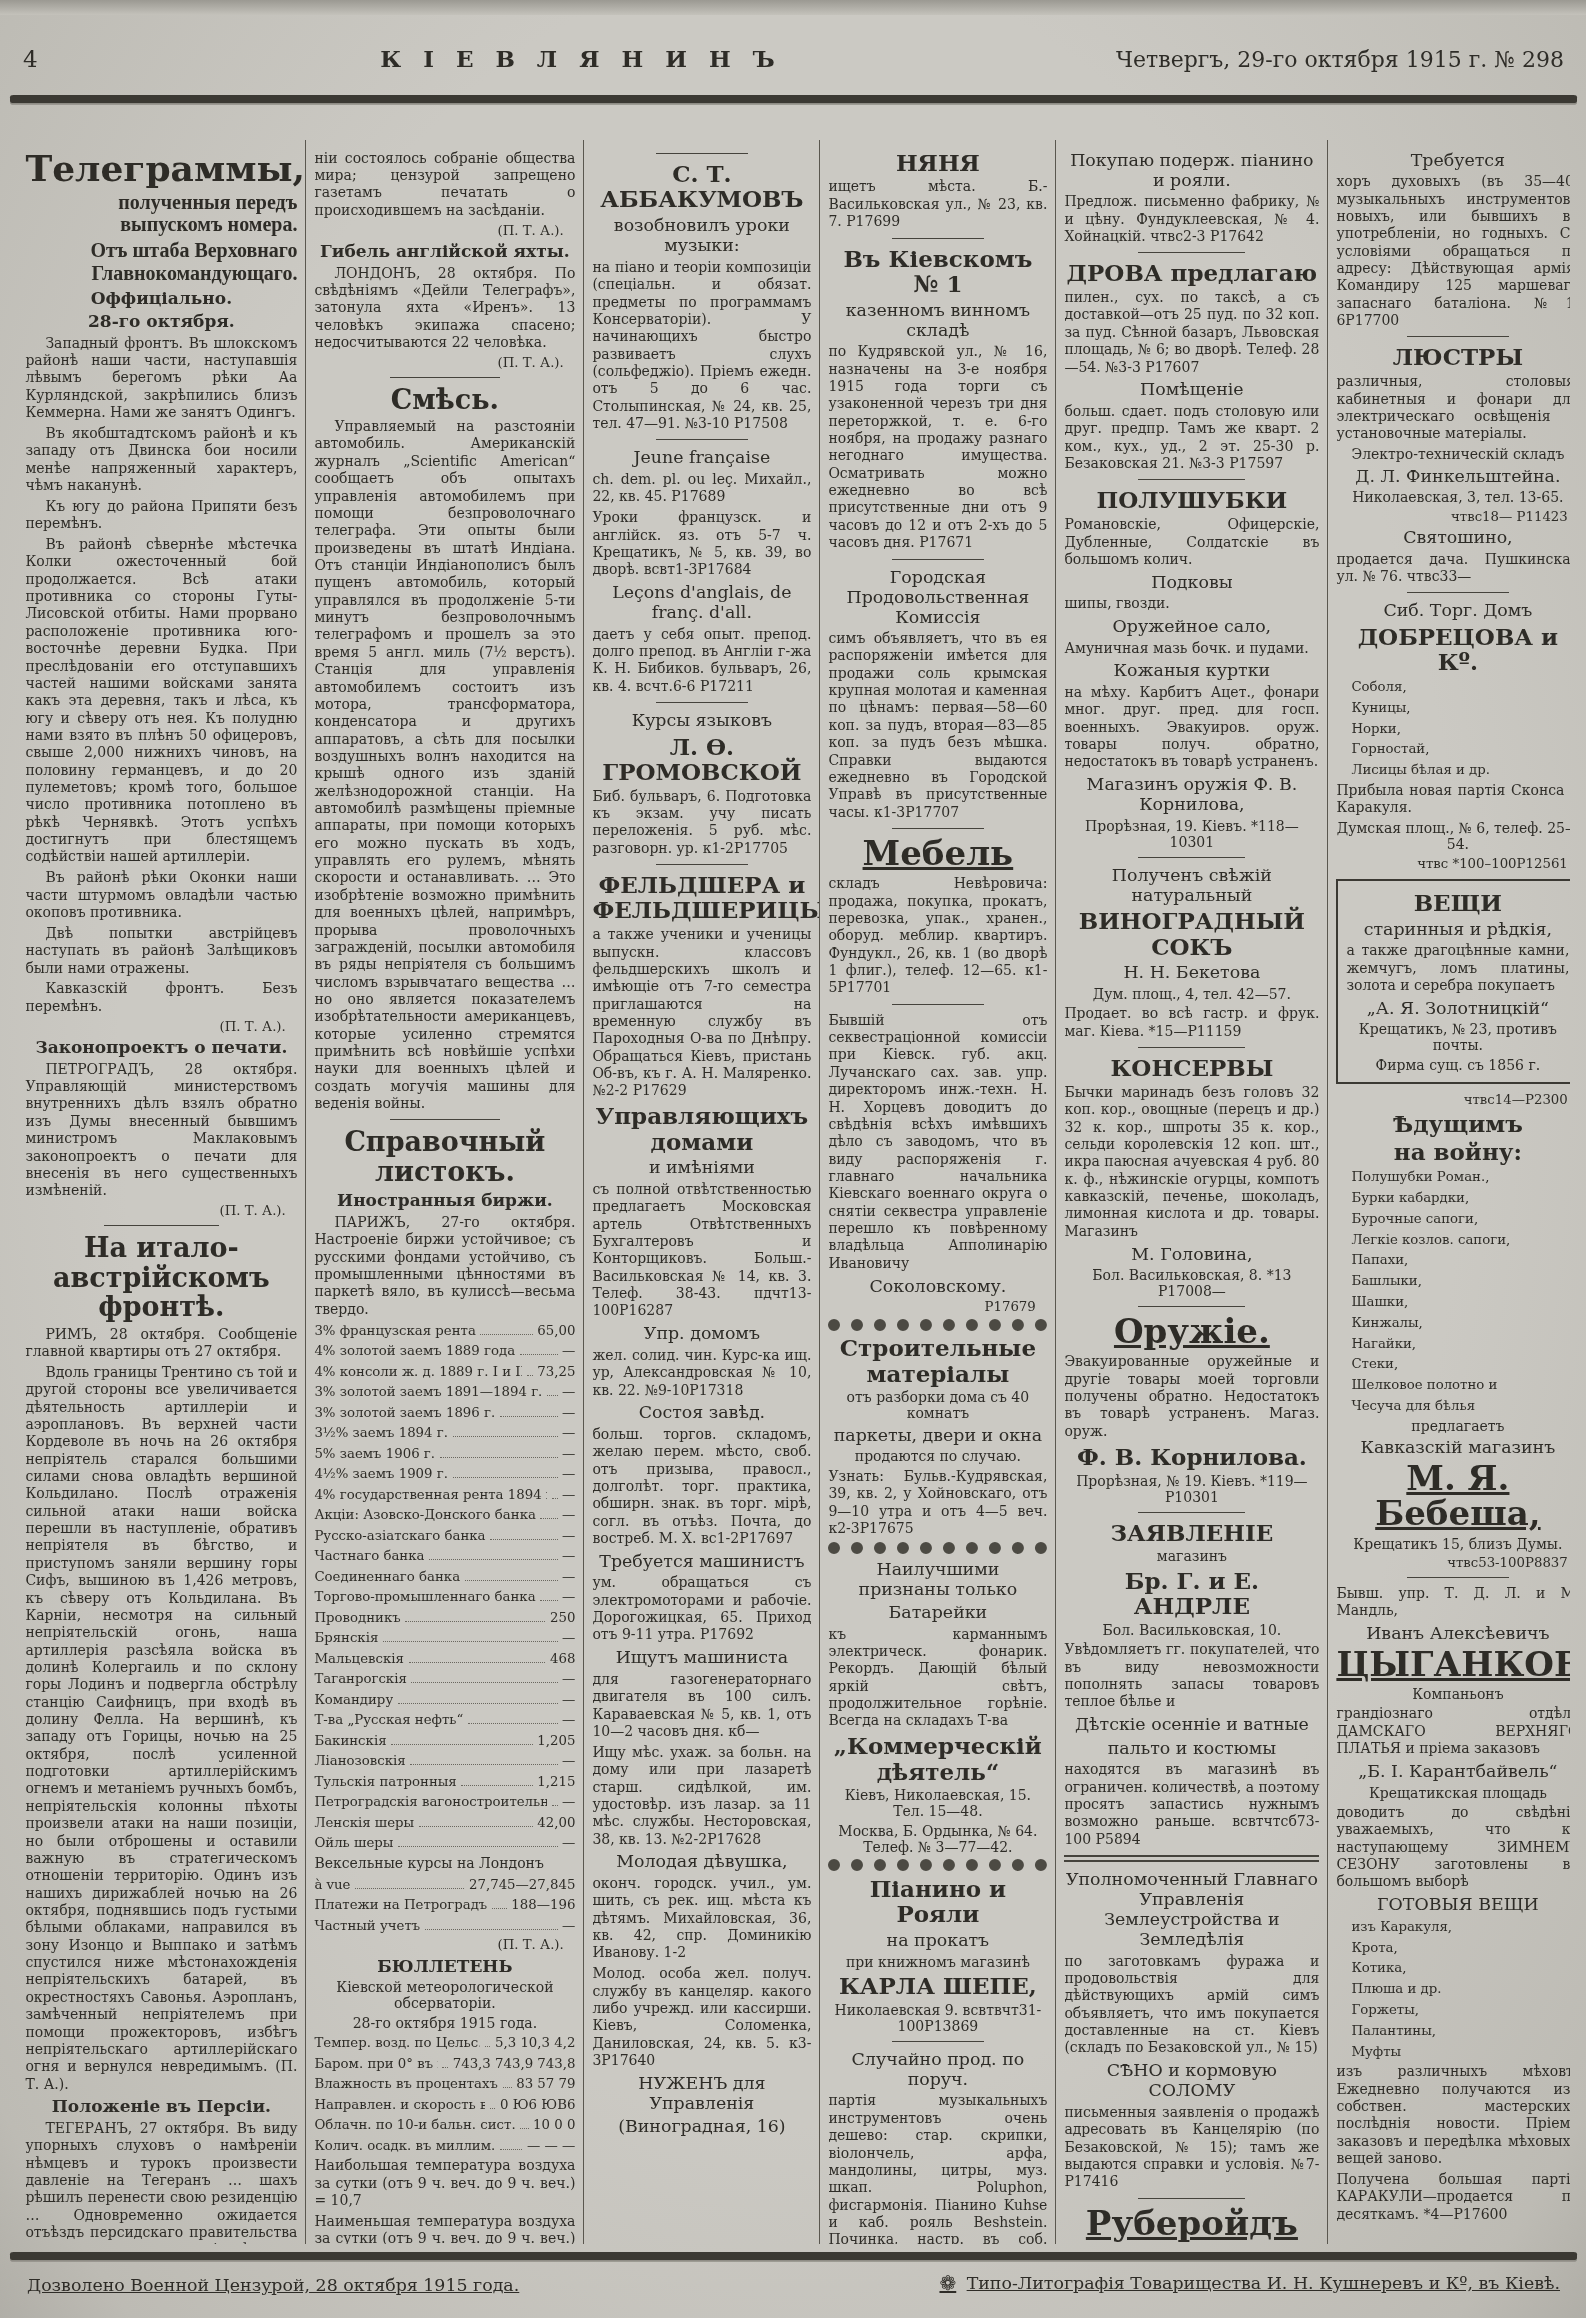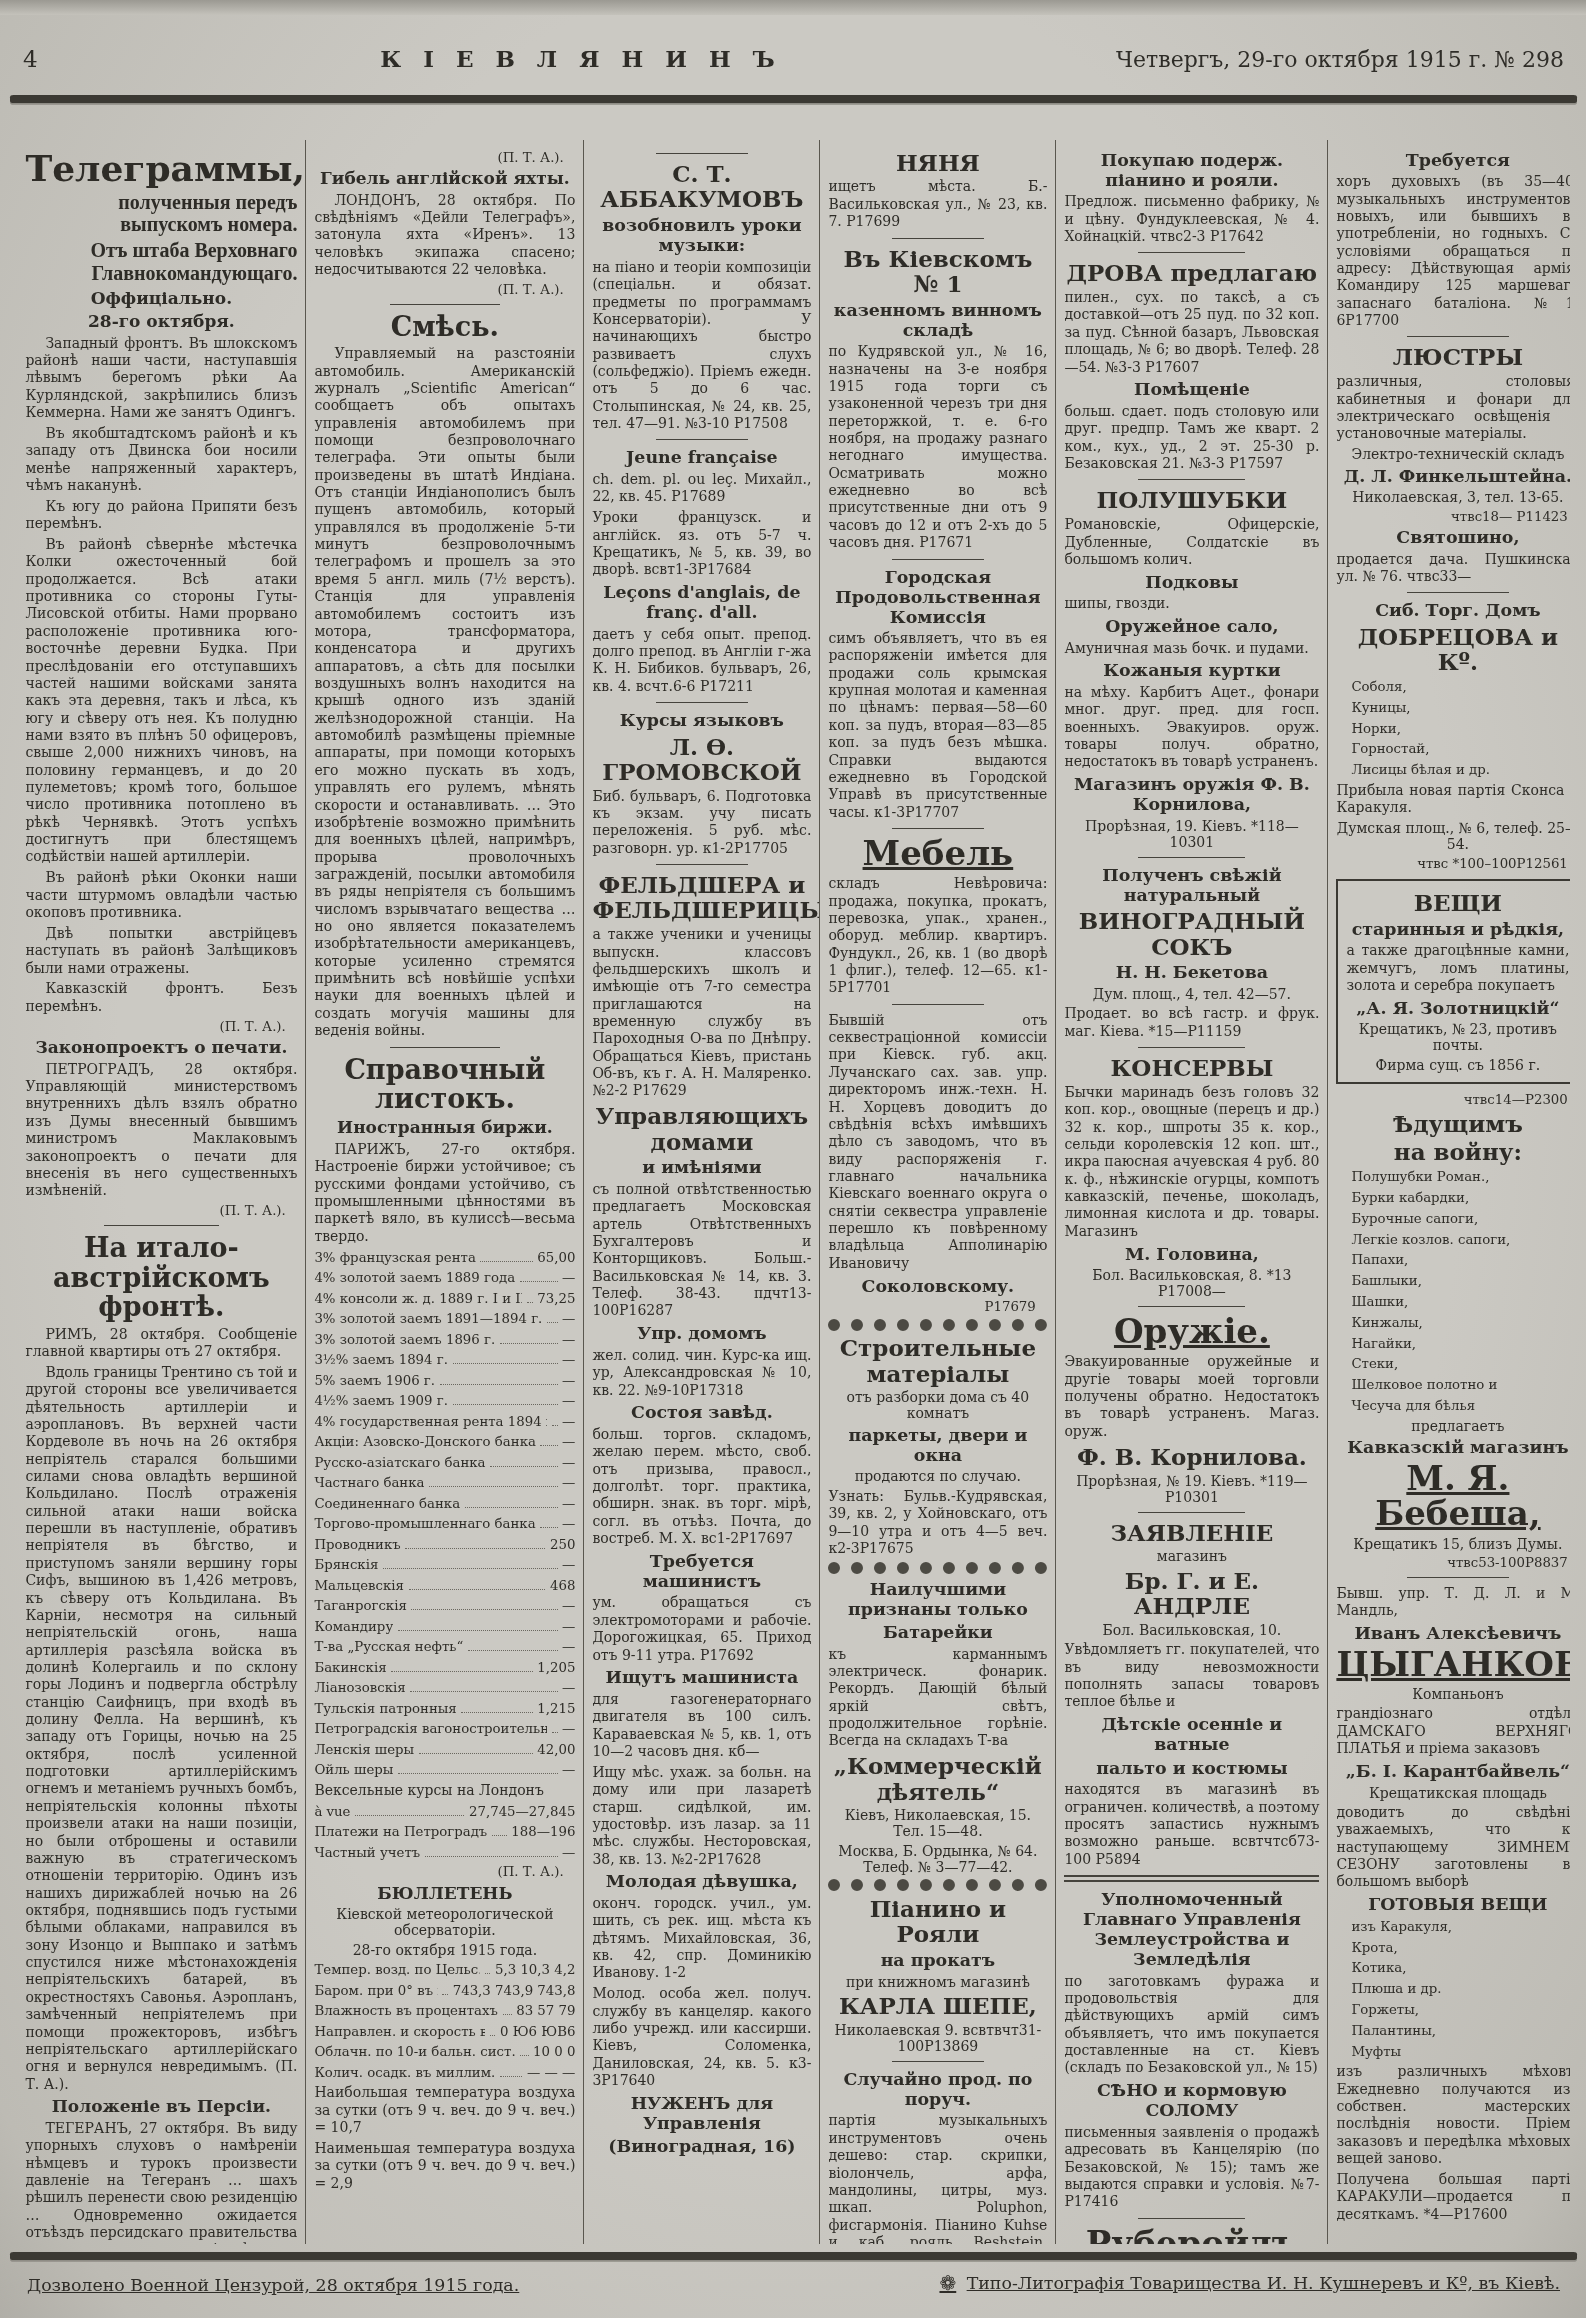--- a/index.html
+++ b/index.html
@@ -27,21 +27,21 @@
   .c{font-size:14px;text-align:center;}
   .r{font-size:13.3px;text-align:right;padding-right:11.6px;}
   .rule{border-top:1.7px solid #45433c;width:42%;margin:7px auto;}
   .drule{border-top:2.3px solid #45433c;border-bottom:2.3px solid #45433c;height:2.9px;margin:7px 0;}
   .row{display:flex;align-items:baseline;font-size:13.3px;line-height:1.28;}
   .row .lab{white-space:nowrap;overflow:hidden;}
   .row .dots{flex:1;border-bottom:1.7px dotted #6a675f;margin:0 4.6px 2.9px 4.6px;min-width:5.8px;}
   .row .val{white-space:nowrap;}
   .adxl{font-size:34px;font-weight:700;text-align:center;line-height:1.05;text-decoration:underline;}
   .adl{font-size:23px;font-weight:700;text-align:center;line-height:1.1;}
-  .adm{font-size:17.4px;font-weight:700;text-align:center;line-height:1.15;}
+  .adm{font-size:17.4px;font-weight:400;text-align:center;line-height:1.15;}
   .box{border:2.9px solid #3b3933;padding:5.8px 8px;margin:8px 0;}
   .deco{border-top:12.8px dotted #4c4a43;margin:4.6px 0;height:0;}
   .footer{display:flex;justify-content:space-between;align-items:flex-end;padding:10.4px 27px 0 27px;text-decoration:underline;}
   .footer .cens{font-size:17.4px;}
   .footer .impr{font-size:17.4px;display:flex;align-items:center;gap:10.4px;}
   .orn{font-size:20px;}
   .topfold{position:absolute;top:0;left:0;right:0;height:15px;background:linear-gradient(180deg,#9b9992,#c4c2bb);}
 </style>
 </head>
 <body>
@@ -75,20 +75,21 @@
           <div class="blk p">ПЕТРОГРАДЪ, 28 октября. Управляющій министерствомъ внутреннихъ дѣлъ взялъ обратно изъ Думы внесенный бывшимъ министромъ Маклаковымъ законопроектъ о печати для внесенія въ него существенныхъ измѣненій.</div>
           <div class="blk r">(П. Т. А.).</div>
           <div class="blk rule"></div>
           <div class="blk h1b">На итало-австрійскомъ фронтѣ.</div>
           <div class="blk p">РИМЪ, 28 октября. Сообщеніе главной квартиры отъ 27 октября.</div>
           <div class="blk p">Вдоль границы Трентино съ той и другой стороны все увеличивается дѣятельность артиллеріи и аэроплановъ. Въ верхней части Кордеволе въ ночь на 26 октября непріятель старался большими силами снова овладѣть вершиной Кольдилано. Послѣ отраженія сильной атаки наши войска перешли въ наступленіе, обративъ непріятеля въ бѣгство, и приступомъ заняли вершину горы Сифъ, вышиною въ 1,426 метровъ, къ сѣверу отъ Кольдилана. Въ Карніи, несмотря на сильный непріятельскій огонь, наша артиллерія разсѣяла войска въ долинѣ Колергаиль и по склону горы Лодинъ и подвергла обстрѣлу станцію Саифницъ, при входѣ въ долину Фелла. На вершинѣ, къ западу отъ Горицы, ночью на 25 октября, послѣ усиленной подготовки артиллерійскимъ огнемъ и метаніемъ ручныхъ бомбъ, непріятельскія колонны пѣхоты произвели атаки на наши позиціи, но были отброшены и оставили важную въ стратегическомъ отношеніи территорію. Одинъ изъ нашихъ дирижаблей ночью на 26 октября, поднявшись подъ густыми бѣлыми облаками, направился въ зону Изонцо и Выппако и затѣмъ спустился ниже мѣстонахожденія непріятельскихъ батарей, въ окрестностяхъ Савонья. Аэропланъ, замѣченный непріятелемъ при помощи прожекторовъ, избѣгъ непріятельскаго артиллерійскаго огня и вернулся невредимымъ. (П. Т. А.).</div>
           <div class="blk h3">Положеніе въ Персіи.</div>
           <div class="blk p">ТЕГЕРАНЪ, 27 октября. Въ виду упорныхъ слуховъ о намѣреніи нѣмцевъ и турокъ произвести давленіе на Тегеранъ … шахъ рѣшилъ перенести свою резиденцію … Одновременно ожидается отъѣздъ персидскаго правительства … жандармы и германскіе офицеры … миссіи и консула въ Ширазѣ … давленіе на персидское правительство, которому обѣщана англійскимъ посланникомъ и русскимъ консуломъ поддержка … убійство англійскаго вице-консула въ Бушерѣ … прекращеніе враждебной дѣятельности германскихъ агентовъ въ Персіи … дальнѣйшія событія принимаютъ пока спокойное теченіе … Оба союзные посланника выѣхали съ согласія Россіи и Англіи для сношенія съ Тегераномъ.</div>
         </div>
       <div class="col c1">
+          <div class="blk pn">ніи состоялось собраніе общества мира; цензурой запрещено газетамъ печатать о происходившемъ на засѣданіи.</div>
           <div class="blk r">(П. Т. А.).</div>
           <div class="blk h3">Гибель англійской яхты.</div>
           <div class="blk p">ЛОНДОНЪ, 28 октября. По свѣдѣніямъ «Дейли Телеграфъ», затонула яхта «Иренъ». 13 человѣкъ экипажа спасено; недосчитываются 22 человѣка.</div>
           <div class="blk r">(П. Т. А.).</div>
           <div class="blk rule"></div>
           <div class="blk h1b">Смѣсь.</div>
           <div class="blk p">Управляемый на разстояніи автомобиль. Американскій журналъ „Scientific American“ сообщаетъ объ опытахъ управленія автомобилемъ при помощи безпроволочнаго телеграфа. Эти опыты были произведены въ штатѣ Индіана. Отъ станціи Индіанополисъ былъ пущенъ автомобиль, который управлялся въ продолженіе 5-ти минутъ безпроволочнымъ телеграфомъ и прошелъ за это время 5 англ. миль (7½ верстъ). Станція для управленія автомобилемъ состоитъ изъ мотора, трансформатора, конденсатора и другихъ аппаратовъ, а сѣть для посылки воздушныхъ волнъ находится на крышѣ одного изъ зданій желѣзнодорожной станціи. На автомобилѣ размѣщены пріемные аппараты, при помощи которыхъ его можно пускать въ ходъ, управлять его рулемъ, мѣнять скорости и останавливать. … Это изобрѣтеніе возможно примѣнить для военныхъ цѣлей, напримѣръ, прорыва проволочныхъ загражденій, посылки автомобиля въ ряды непріятеля съ большимъ числомъ взрывчатаго вещества … но оно является показателемъ изобрѣтательности американцевъ, которые усиленно стремятся примѣнить всѣ новѣйшіе успѣхи науки для военныхъ цѣлей и создать могучія машины для веденія войны.</div>
           <div class="blk rule"></div>
           <div class="blk h1b">Справочный листокъ.</div>
           <div class="blk h3">Иностранныя биржи.</div>

